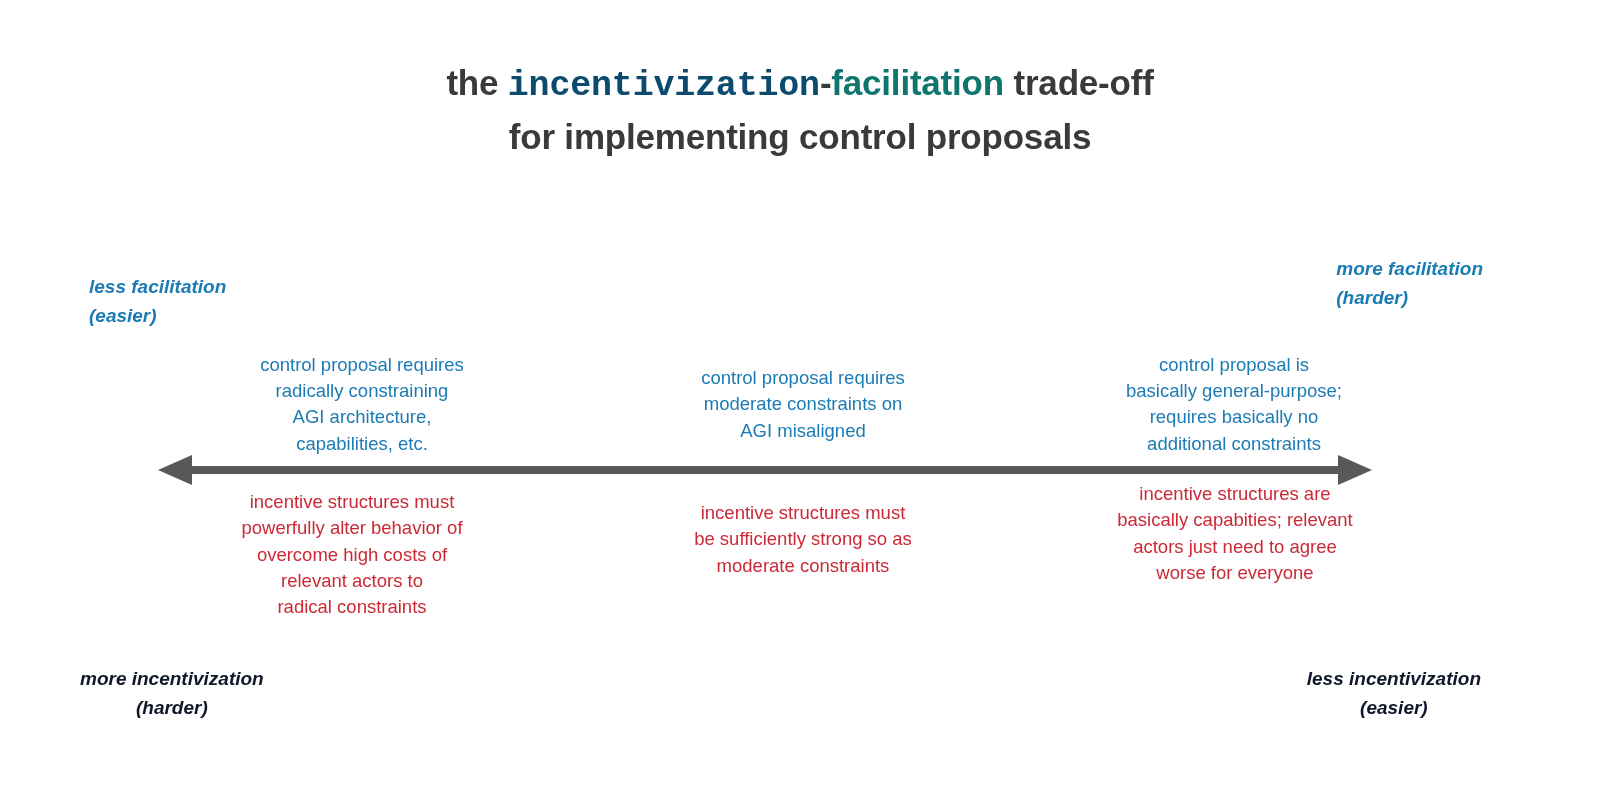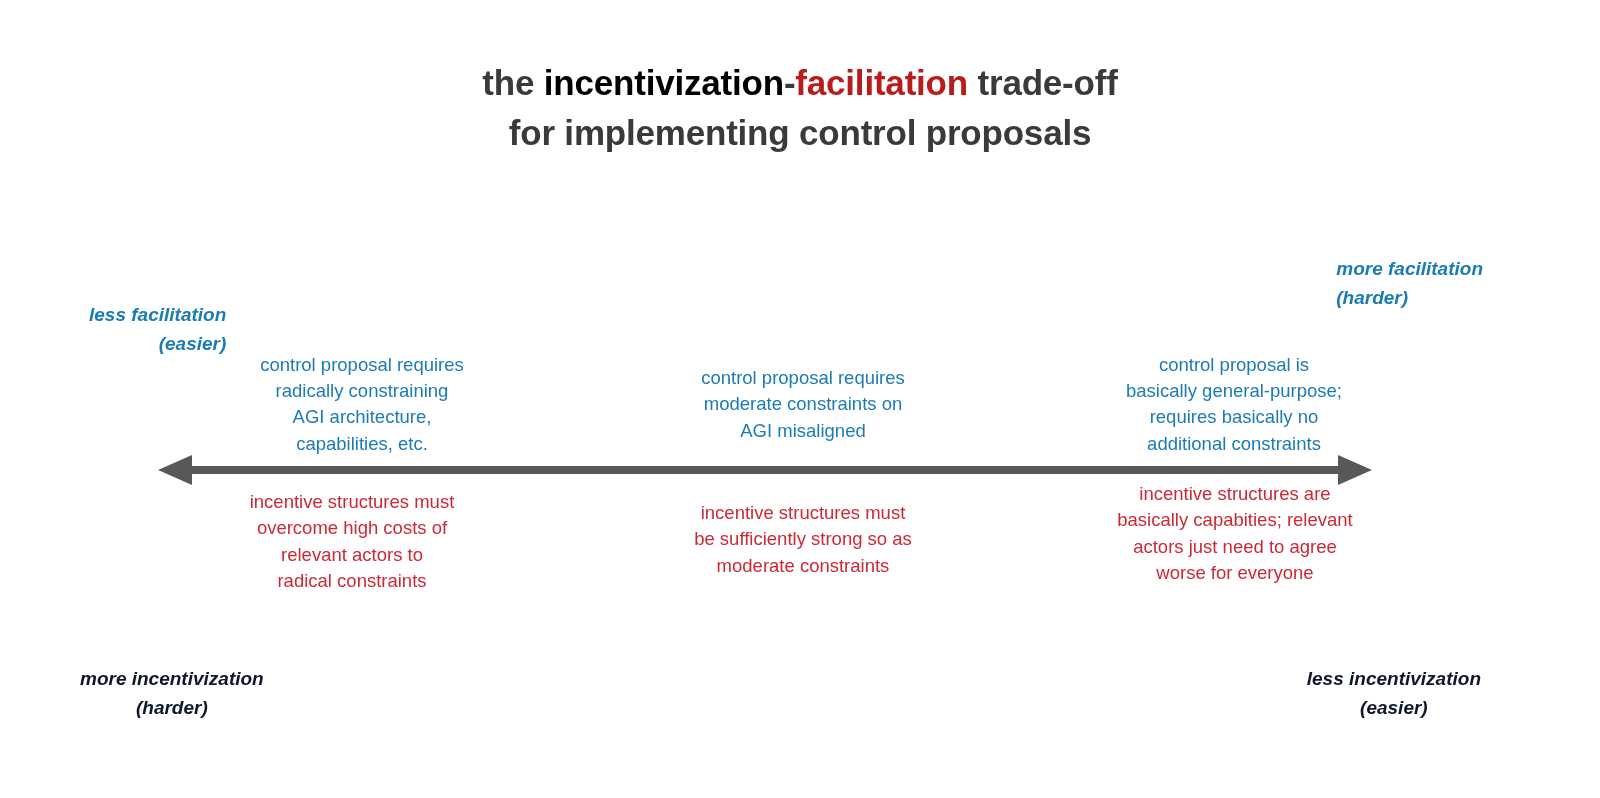--- a/index.html
+++ b/index.html
@@ -22,38 +22,38 @@
     top: 58px;
     width: 1600px;
     text-align: center;
     font-size: 35px;
     font-weight: bold;
     line-height: 1.42;
     color: #3a3a3a;
     letter-spacing: -0.2px;
   }
   #title-block .ttl-line { display: block; white-space: nowrap; }
-  .ttl-red  { color: #000000; }
-  .ttl-blue { color: #b91c1c; }
+  .ttl-red  { color: #0c4a6e; font-family: Liberation Mono, monospace; }
+  .ttl-blue { color: #0f766e; }
   .ttl-dark { color: #3a3a3a; }
 
   
   .corner-label {
     position: absolute;
     font-size: 19px;
     font-weight: bold;
     font-style: italic;
     line-height: 1.5;
     white-space: nowrap;
   }
   .corner-label .cl-line { display: block; }
   .corner-blue { color: #1b7bb5; }
   .corner-red  { color: #0f172a; }
 
-  #label-less-facilitation { left: 89px;  top: 273px; text-align: right; margin-top: 28px; }
+  #label-less-facilitation { left: 89px;  top: 273px; text-align: left; }
   #label-more-facilitation { right: 117px; top: 255px; text-align: left; }
   #label-more-incentivization { left: 80px;  top: 665px; text-align: center; }
   #label-less-incentivization { right: 119px; top: 665px; text-align: center; }
 
   
   #spectrum-arrow {
     position: absolute;
     left: 158px;
     top: 452px;
     width: 1214px;
@@ -138,20 +138,21 @@
 
 <div class="note note-blue note-above" id="note-above-right">
   <span class="note-line">control proposal is</span>
   <span class="note-line">basically general-purpose;</span>
   <span class="note-line">requires basically no</span>
   <span class="note-line">additional constraints</span>
 </div>
 
 <div class="note note-red note-below" id="note-below-left">
   <span class="note-line">incentive structures must</span>
+  <span class="note-line">powerfully alter behavior of</span>
   <span class="note-line">overcome high costs of</span>
   <span class="note-line">relevant actors to</span>
   <span class="note-line">radical constraints</span>
 </div>
 
 <div class="note note-red note-below" id="note-below-center">
   <span class="note-line">incentive structures must</span>
   <span class="note-line">be sufficiently strong so as</span>
   <span class="note-line">moderate constraints</span>
 </div>

